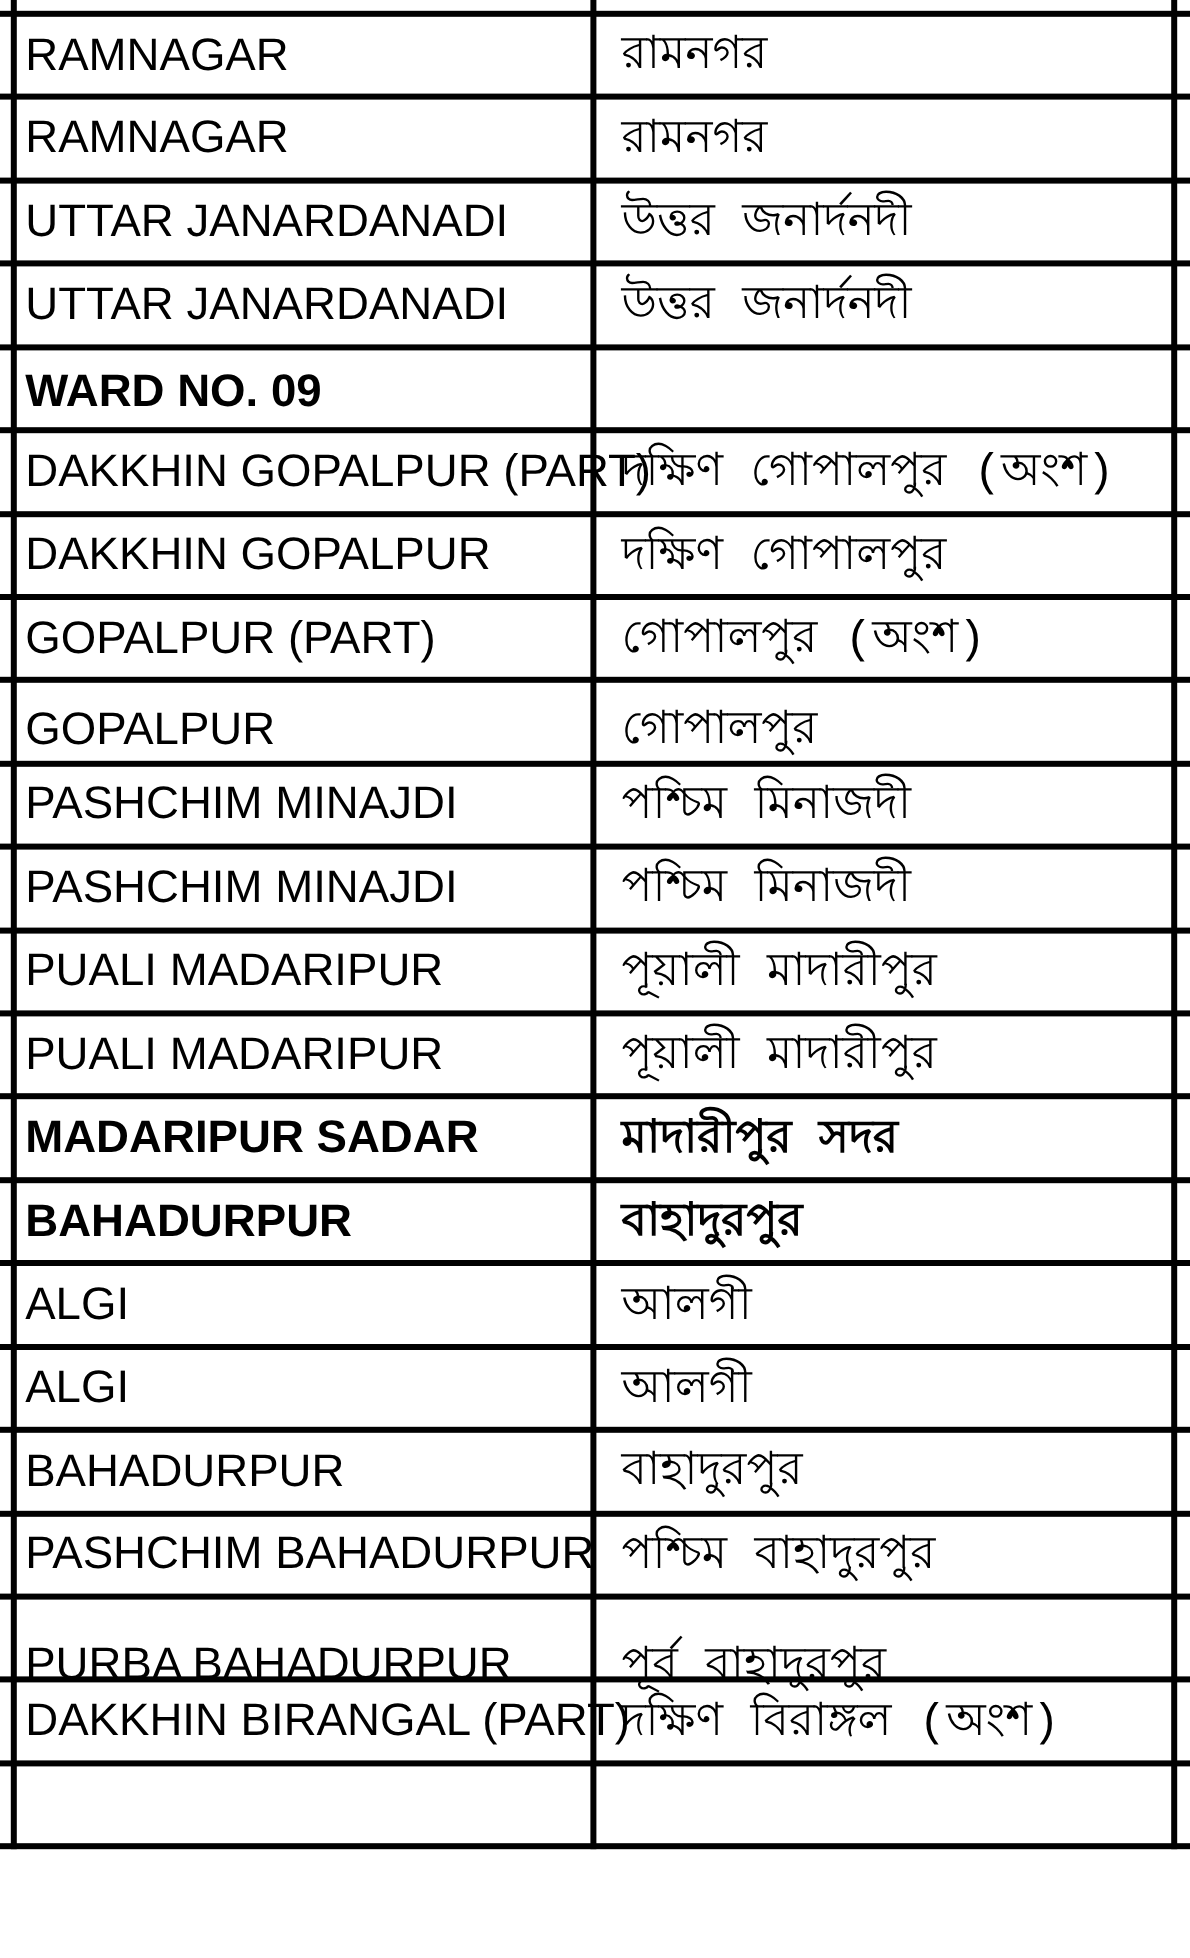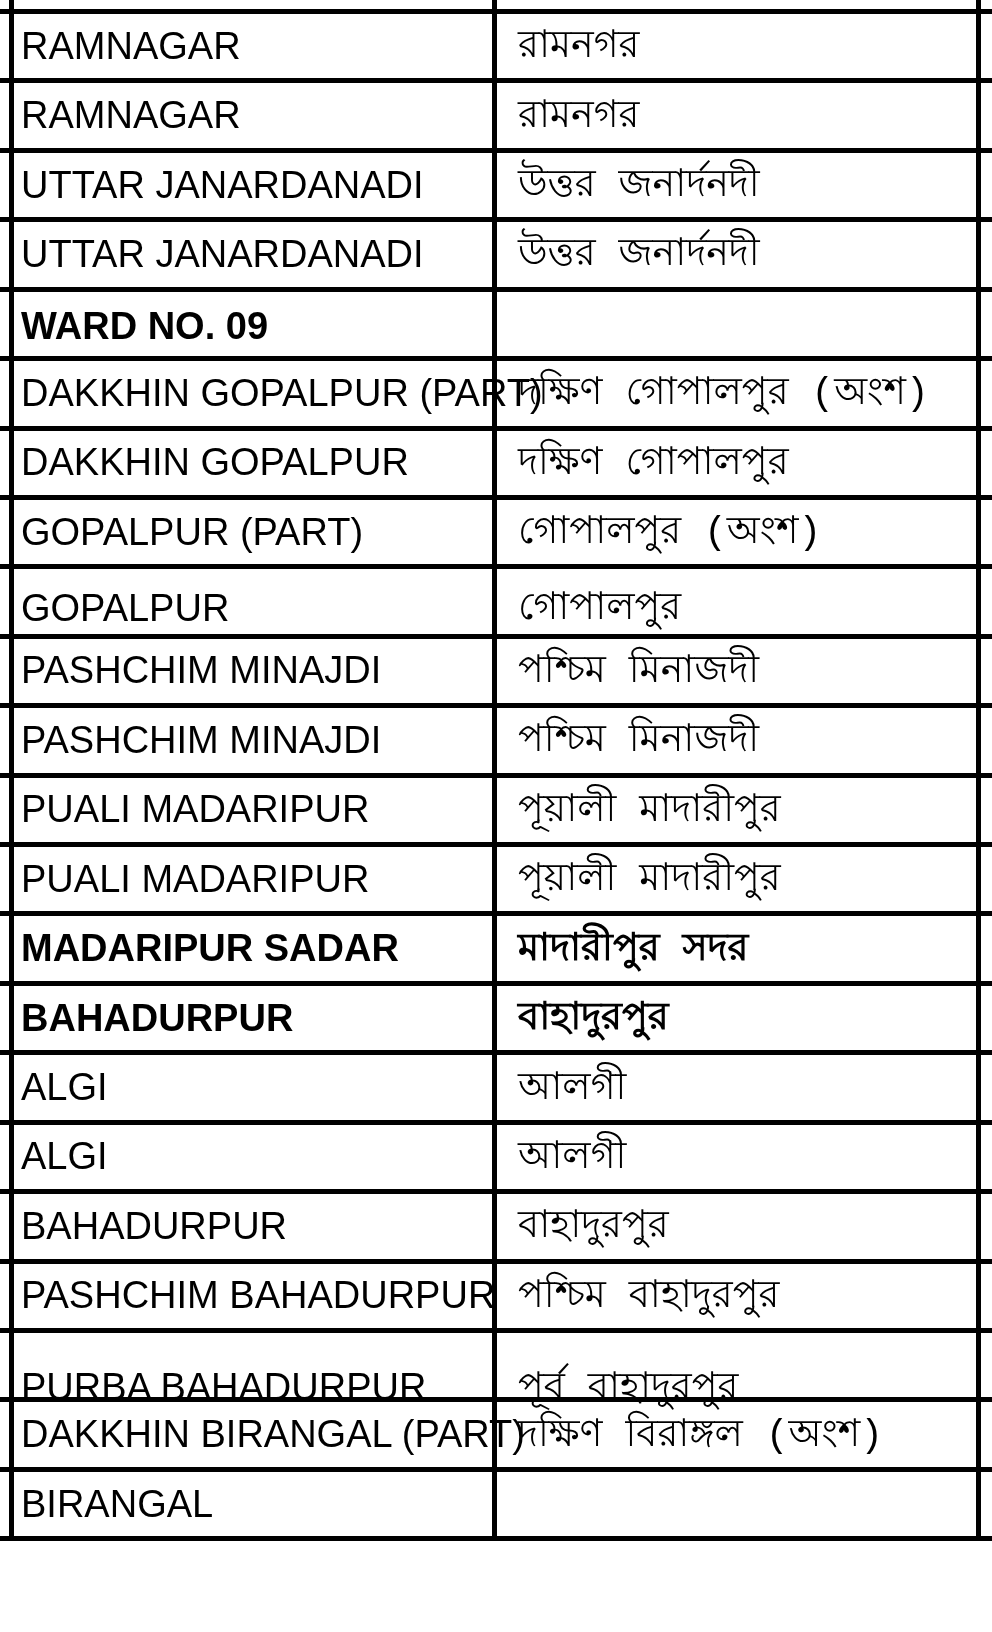--- a/index.html
+++ b/index.html
@@ -197,16 +197,15 @@
     <div class="cell en">PURBA BAHADURPUR</div>
     <div class="cell bn">পূর্ব বাহাদুরপুর</div>
   </div>
 
   <div class="row" style="top: 1402.4px; height: 64.42px;">
     <div class="cell en">DAKKHIN BIRANGAL (PART)</div>
     <div class="cell bn">দক্ষিণ বিরাঙ্গল (অংশ)</div>
   </div>
 
   <div class="row" style="top: 1471.82px; height: 64.42px;">
-    <div class="cell en">BIRANGAL</div>
   </div>
 </div>
 </div>
 
 </body></html>

